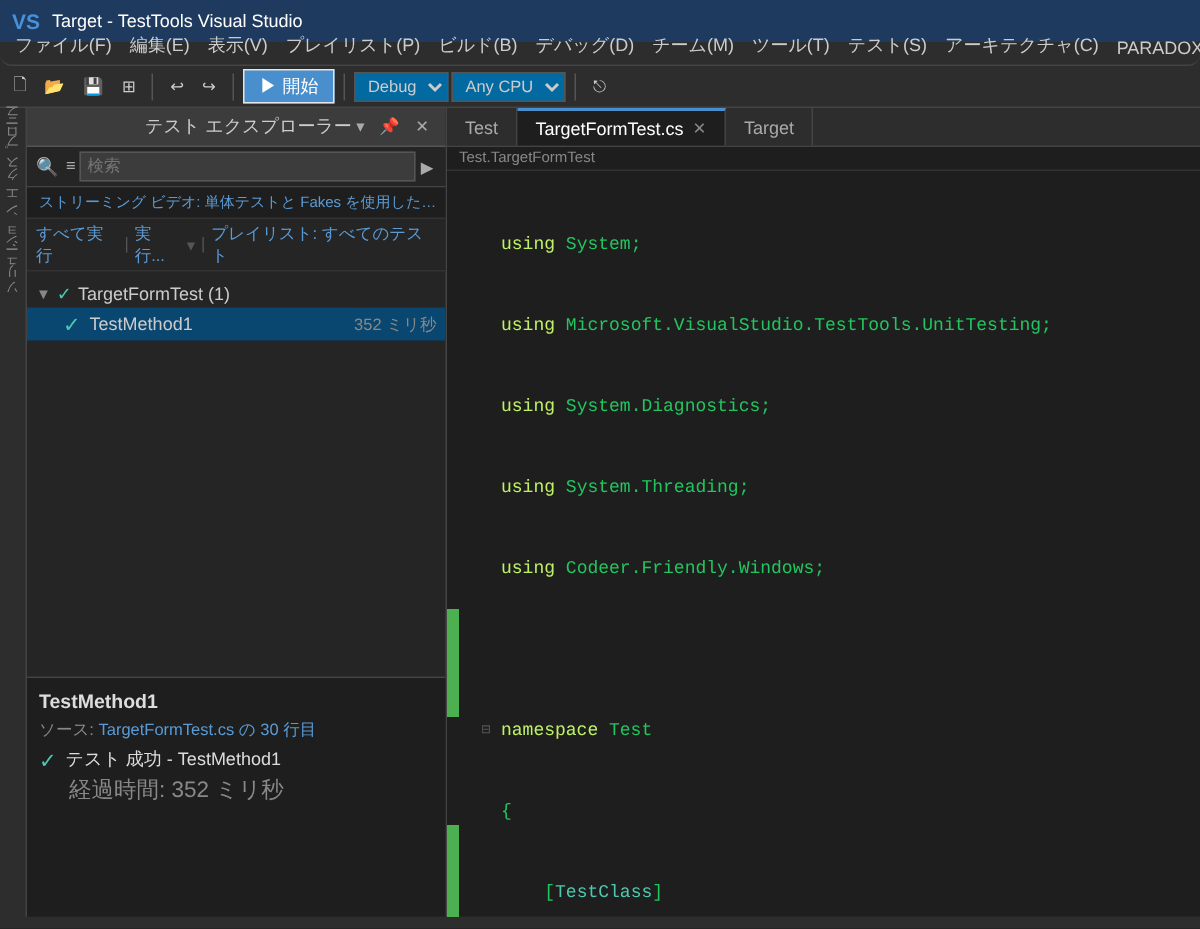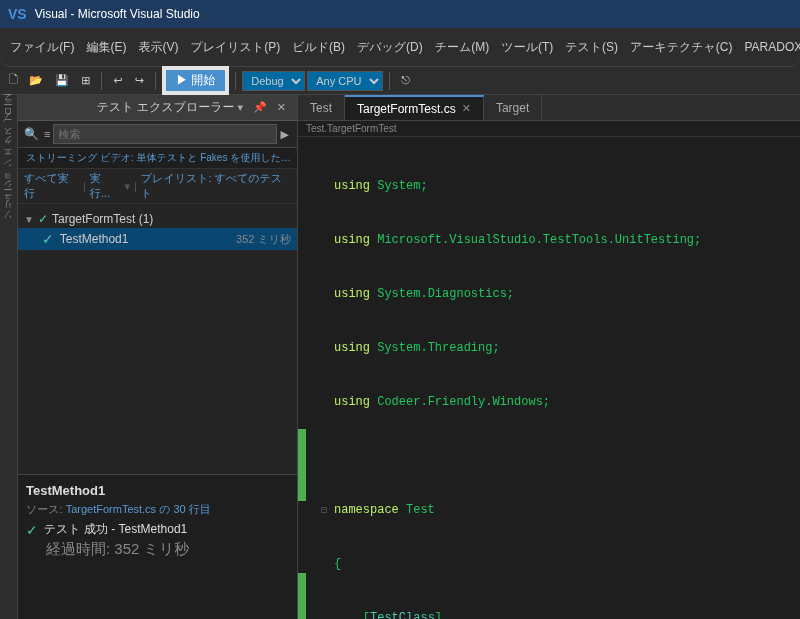--- a/index.html
+++ b/index.html
@@ -2,28 +2,28 @@
 <html><head>
   <meta charset="utf-8">
   <style>
     * { margin: 0; padding: 0; box-sizing: border-box; }
     body { font-family: 'Segoe UI', sans-serif; font-size: 12px; background: #2d2d2d; color: #ddd; width: 800px; height: 619px; overflow: hidden; }
 
     
     .title-bar { background: #1e3a5f; color: white; padding: 4px 8px; font-size: 12px; display: flex; align-items: center; gap: 8px; height: 28px; }
 
     
-    .menu-bar { background: #2d2d2d; border-bottom: 1px solid #444; display: flex; align-items: center; padding: 2px 4px; height: 39px; border-radius: 10px; }
+    .menu-bar { background: #2d2d2d; border-bottom: 1px solid #444; display: flex; align-items: flex-end; padding: 2px 4px; height: 16px; border-radius: 10px; }
     .menu-item { color: #ccc; padding: 2px 6px; font-size: 12px; cursor: pointer; white-space: nowrap; }
 
     
     .toolbar { background: #2d2d2d; border-bottom: 1px solid #444; display: flex; align-items: center; padding: 2px 4px; height: 28px; gap: 2px; }
     .toolbar-btn { color: #ccc; padding: 2px 4px; font-size: 11px; cursor: pointer; border: 1px solid transparent; background: none; }
     .toolbar-separator { width: 1px; height: 18px; background: #555; margin: 0 4px; }
-    .toolbar-start { background: #4a8fcd; color: white; padding: 2px 10px; border: 4px solid #e5e5e5; font-size: 12px; cursor: pointer; }
+    .toolbar-start { background: #4a8fcd; color: white; padding: 2px 10px; border: 1px solid #e5e5e5; font-size: 12px; cursor: pointer; }
     .toolbar-dropdown { background: #0369a1; color: #ccc; border: 1px solid #555; padding: 2px 4px; font-size: 11px; }
 
     
     .main-layout { display: flex; height: calc(619px - 80px); }
 
     
     .side-strip { width: 18px; background: #2d2d2d; border-right: 1px solid #444; display: flex; flex-direction: column; align-items: center; }
     .side-strip-text { writing-mode: vertical-rl; transform: rotate(180deg); font-size: 10px; color: #888; padding: 4px 2px; cursor: pointer; }
 
     
@@ -98,21 +98,21 @@
     
     ::-webkit-scrollbar { width: 8px; height: 8px; }
     ::-webkit-scrollbar-track { background: #1e1e1e; }
     ::-webkit-scrollbar-thumb { background: #555; }
   </style>
 </head>
 <body>
 
 <div class="title-bar">
   <span style="color:#4a90d9; font-weight:bold; font-size:14px;">VS</span>
-  <span>Visual - Microsoft Visual Studio</span>
+  <span>Target - TestTools Visual Studio</span>
 </div>
 
 <div class="menu-bar">
   <span class="menu-item">ファイル(F)</span>
   <span class="menu-item">編集(E)</span>
   <span class="menu-item">表示(V)</span>
   <span class="menu-item">プレイリスト(P)</span>
   <span class="menu-item">ビルド(B)</span>
   <span class="menu-item">デバッグ(D)</span>
   <span class="menu-item">チーム(M)</span>

